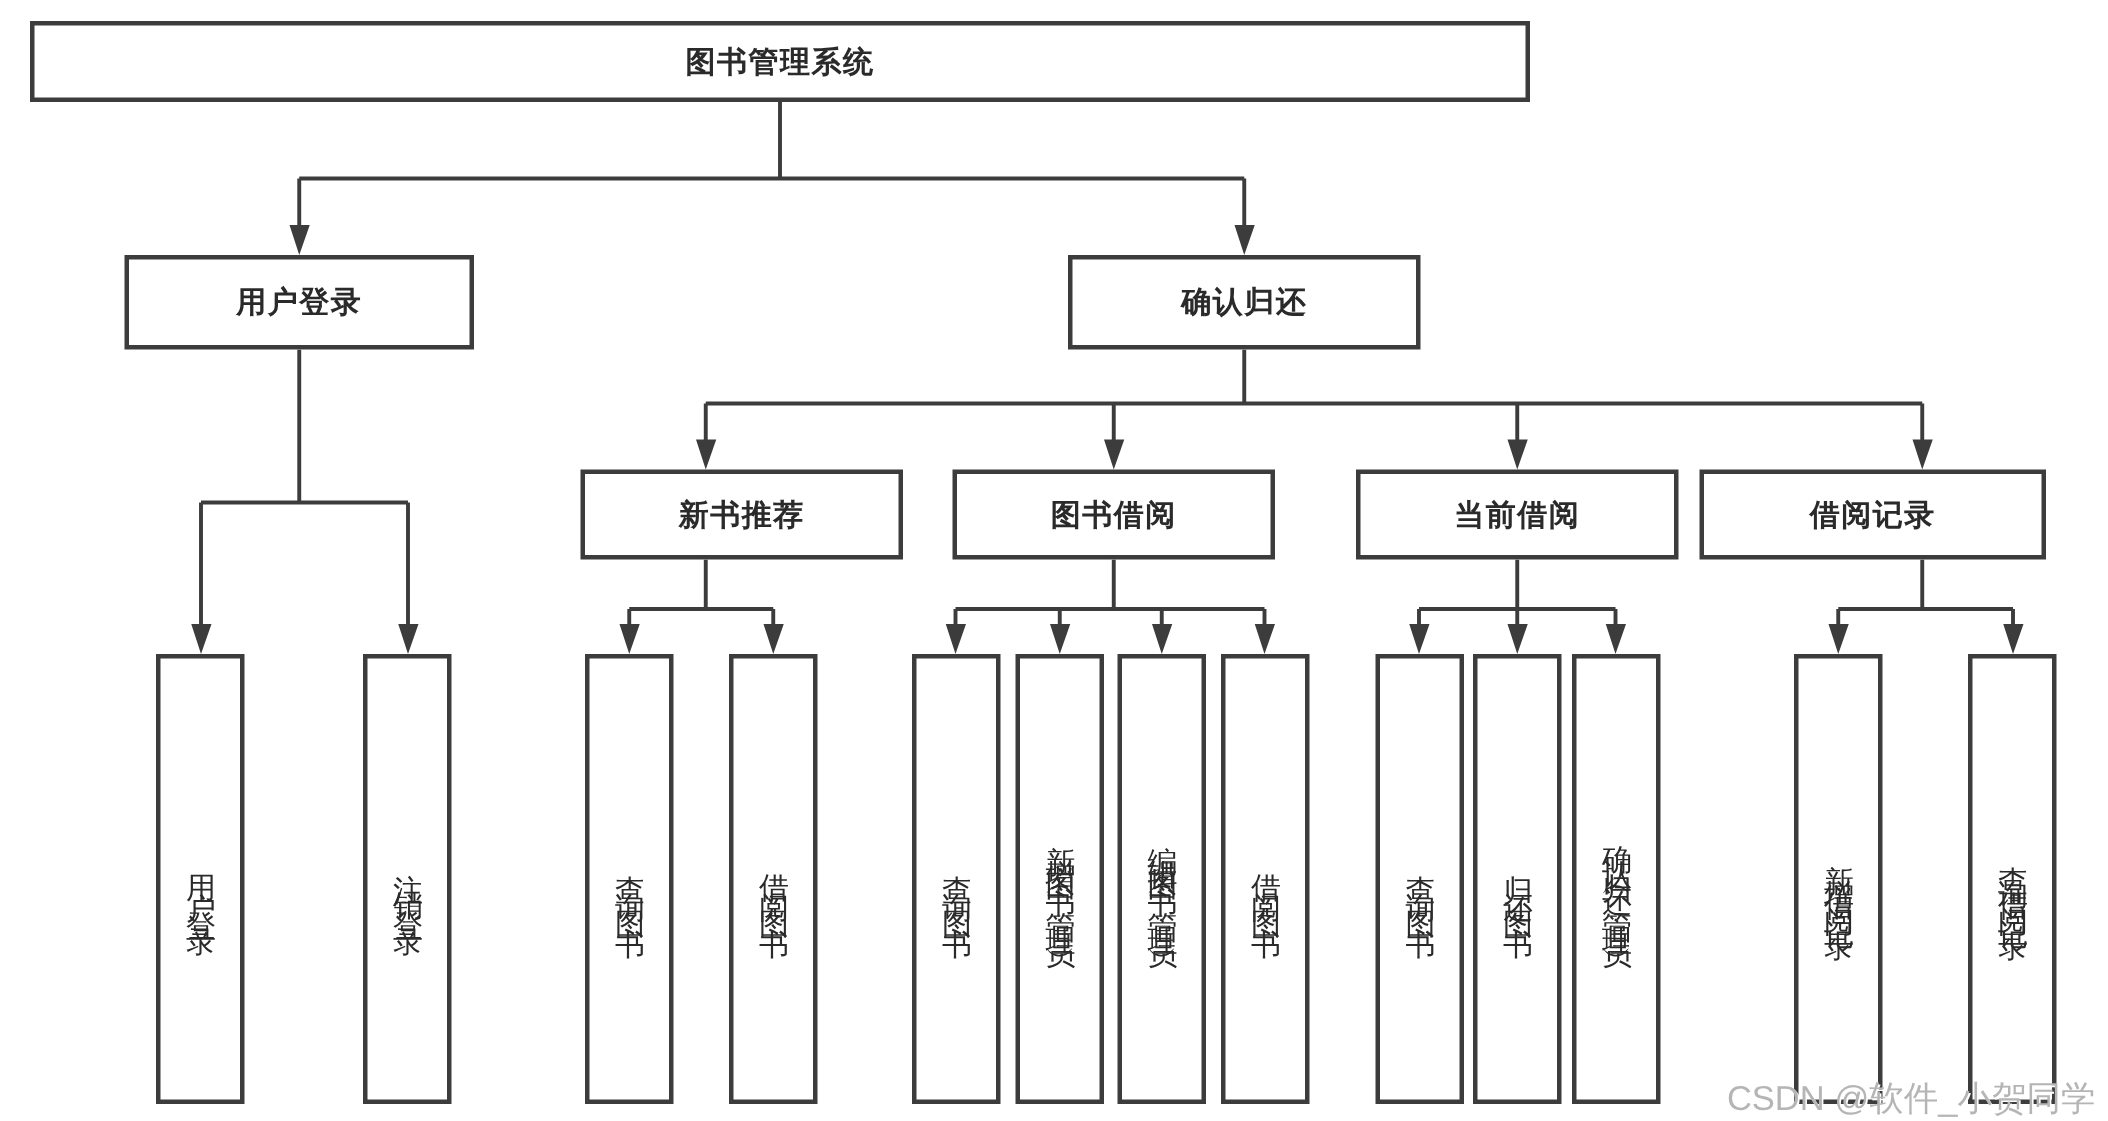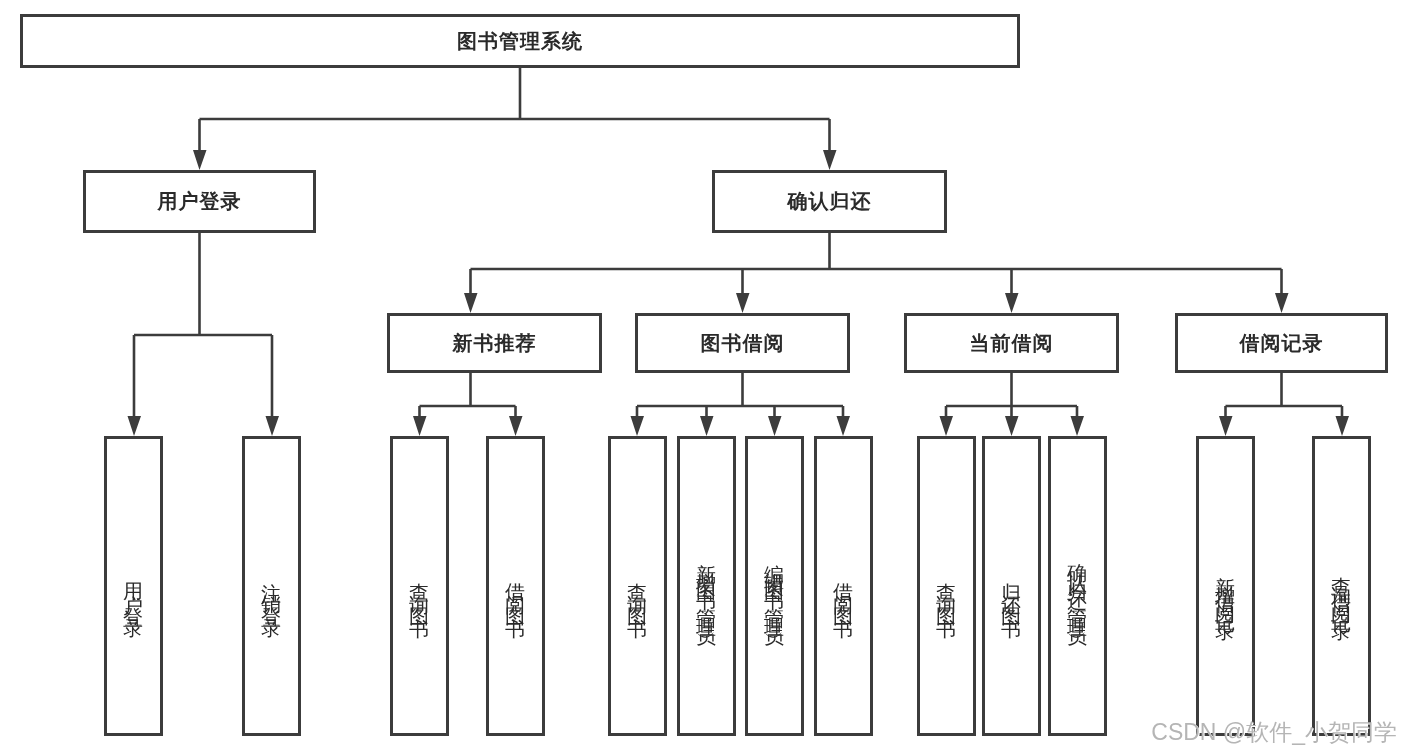--- a/index.html
+++ b/index.html
@@ -97,21 +97,21 @@
   </svg>
 
   <div class="box hbox" style="left:20px; top:14px; width:1000px; height:54px;">图书管理系统</div>
 
   <div class="box hbox" style="left:83px; top:170px; width:233px; height:63px;">用户登录</div>
   <div class="box hbox" style="left:712px; top:170px; width:235px; height:63px;">确认归还</div>
 
   <div class="box hbox" style="left:363px; top:313px; width:215px; height:60px;margin-left:24px;">新书推荐</div>
   <div class="box hbox" style="left:904px; top:313px; width:215px; height:60px;">当前借阅</div>
   <div class="box hbox" style="left:635px; top:313px; width:215px; height:60px;">图书借阅</div>
-  <div class="box hbox" style="left:1175px; top:313px; width:213px; height:60px;">借阅记录</div>
+  <div class="box hbox" style="left:1133px; top:313px; width:231px; height:60px;">借阅记录</div>
 
   <div class="box vbox" style="left:104px;">用户登录</div>
   <div class="box vbox" style="left:242px;">注销登录</div>
 
   <div class="box vbox" style="left:390px;">查询图书</div>
   <div class="box vbox" style="left:486px;">借阅图书</div>
 
   <div class="box vbox" style="left:608px;">查询图书</div>
   <div class="box vbox dense" style="left:677px;">新增图书（管理员）</div>
   <div class="box vbox dense" style="left:745px;">编辑图书（管理员）</div>

